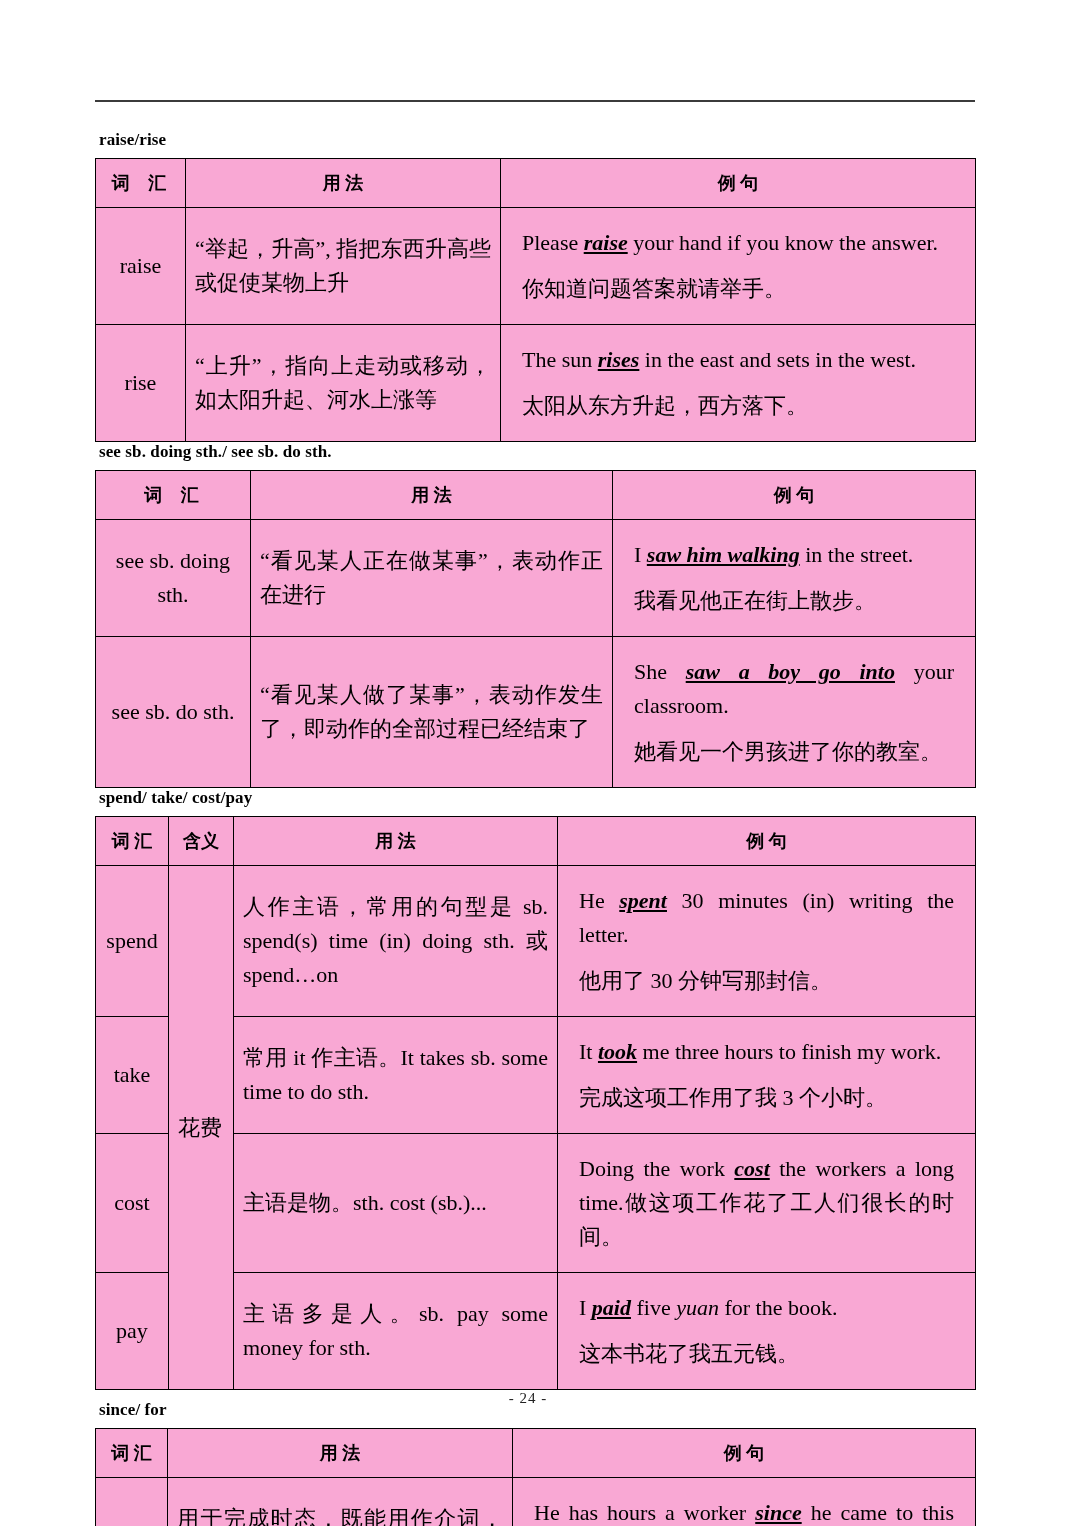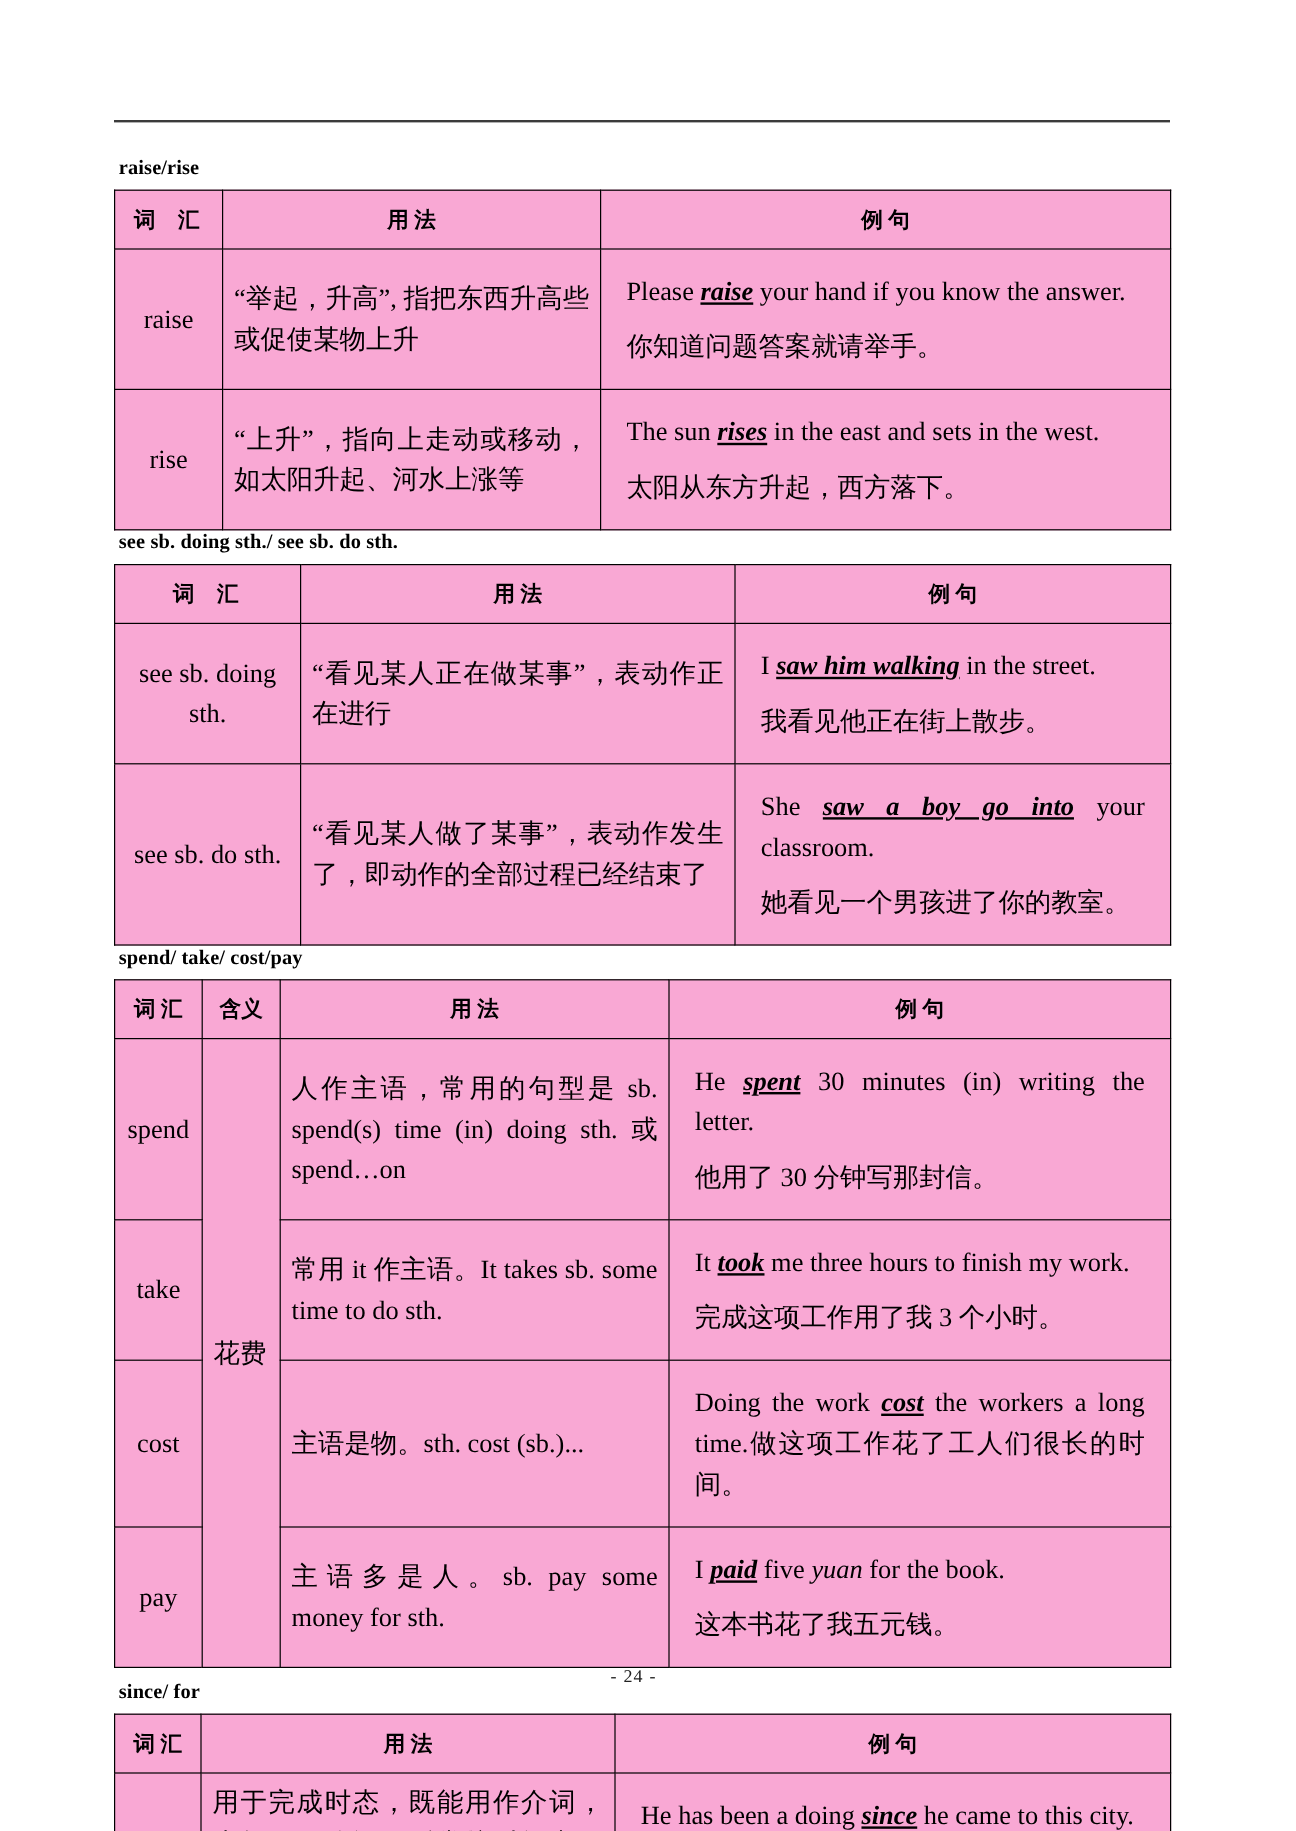--- a/index.html
+++ b/index.html
@@ -276,21 +276,21 @@
           <td><span>词 汇</span></td>
           <td><span>用    法</span></td>
           <td><span>例    句</span></td>
         </tr>
       </thead>
       <tbody>
         <tr>
           <td class="word-cell">since</td>
           <td class="usage-cell">用于完成时态，既能用作介词，也能用作连词，后常接时间点，意思是“自从”</td>
           <td class="example-cell">
-            <p><span>He has been a doing </span><em class="kw">since</em><span> he came to this city.</span></p>
+            <p><span>He has hours a worker </span><em class="kw">since</em><span> he came to this city.</span></p>
             <p>自从他来到这座城市，他就是工人了。</p>
           </td>
         </tr>
       </tbody>
     </table>
 
   </div>
 
   <div class="page-number">- 24 -</div>
 

